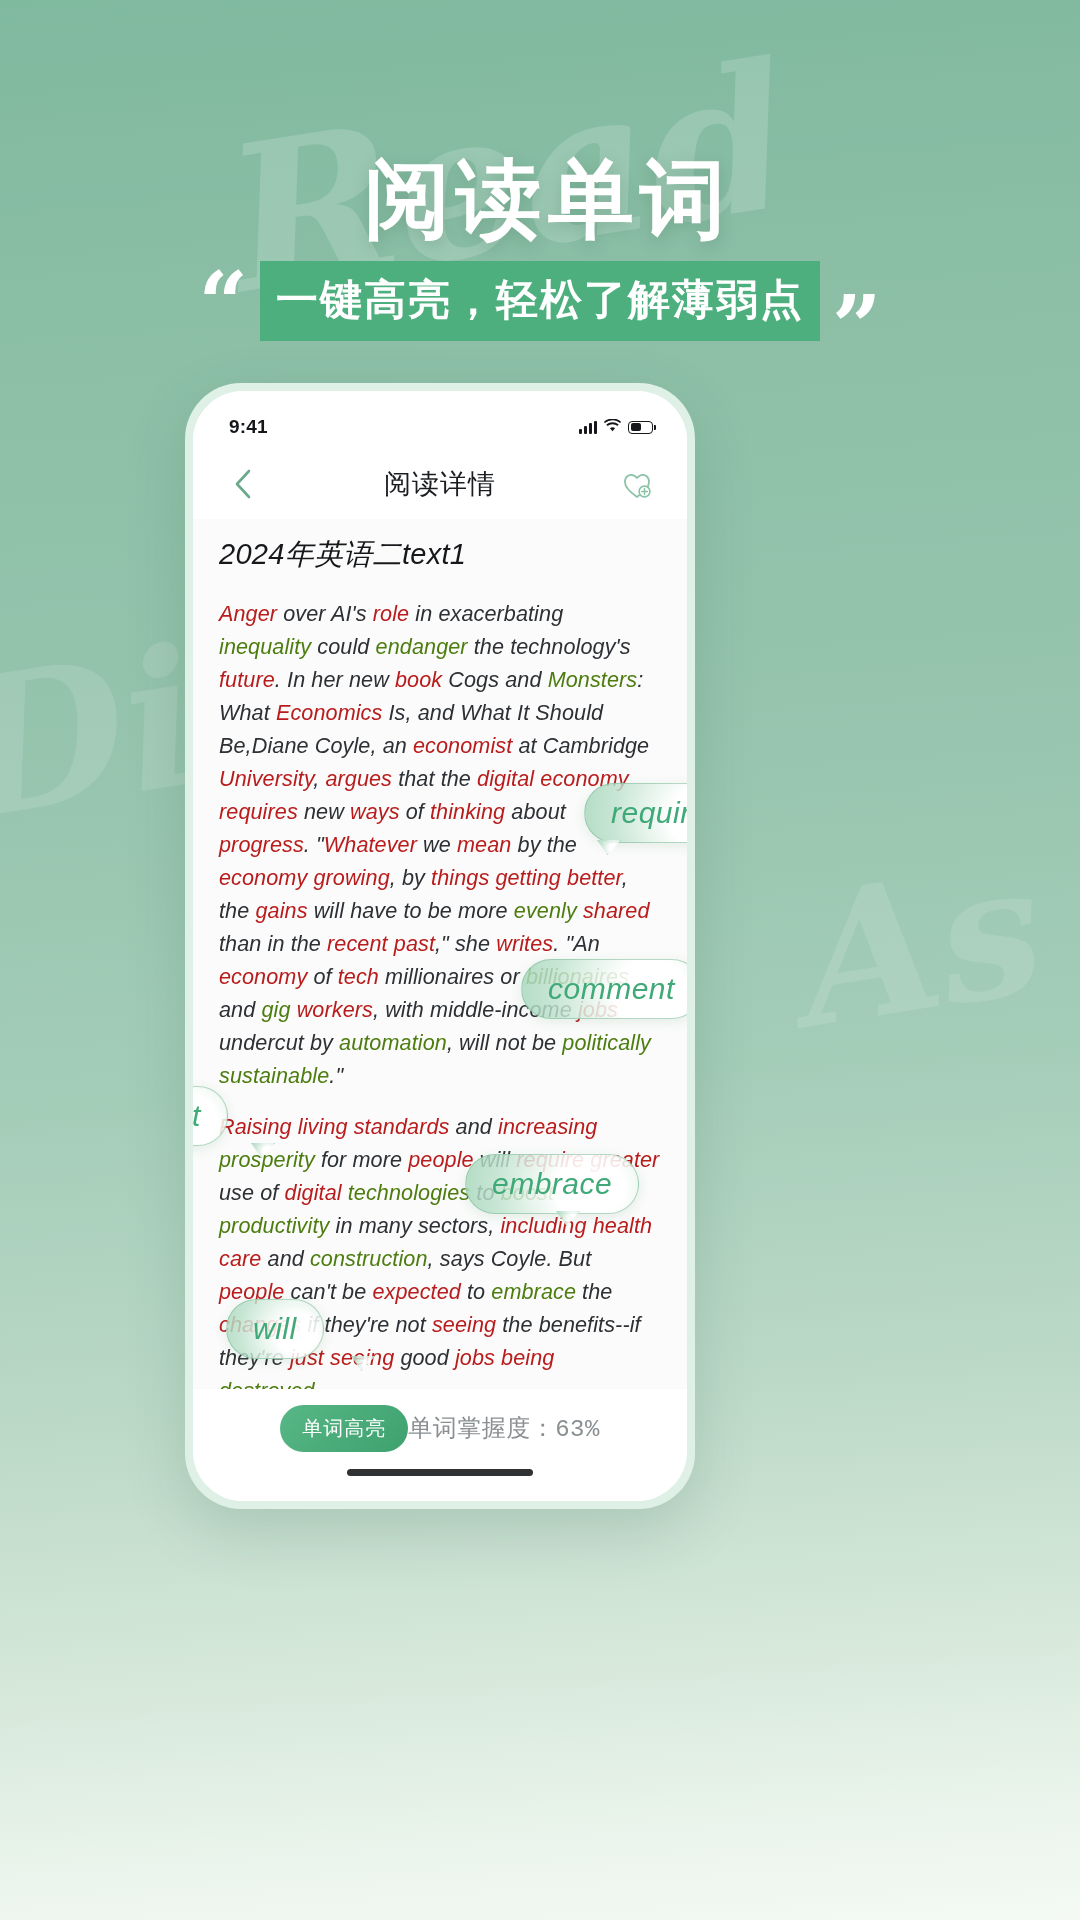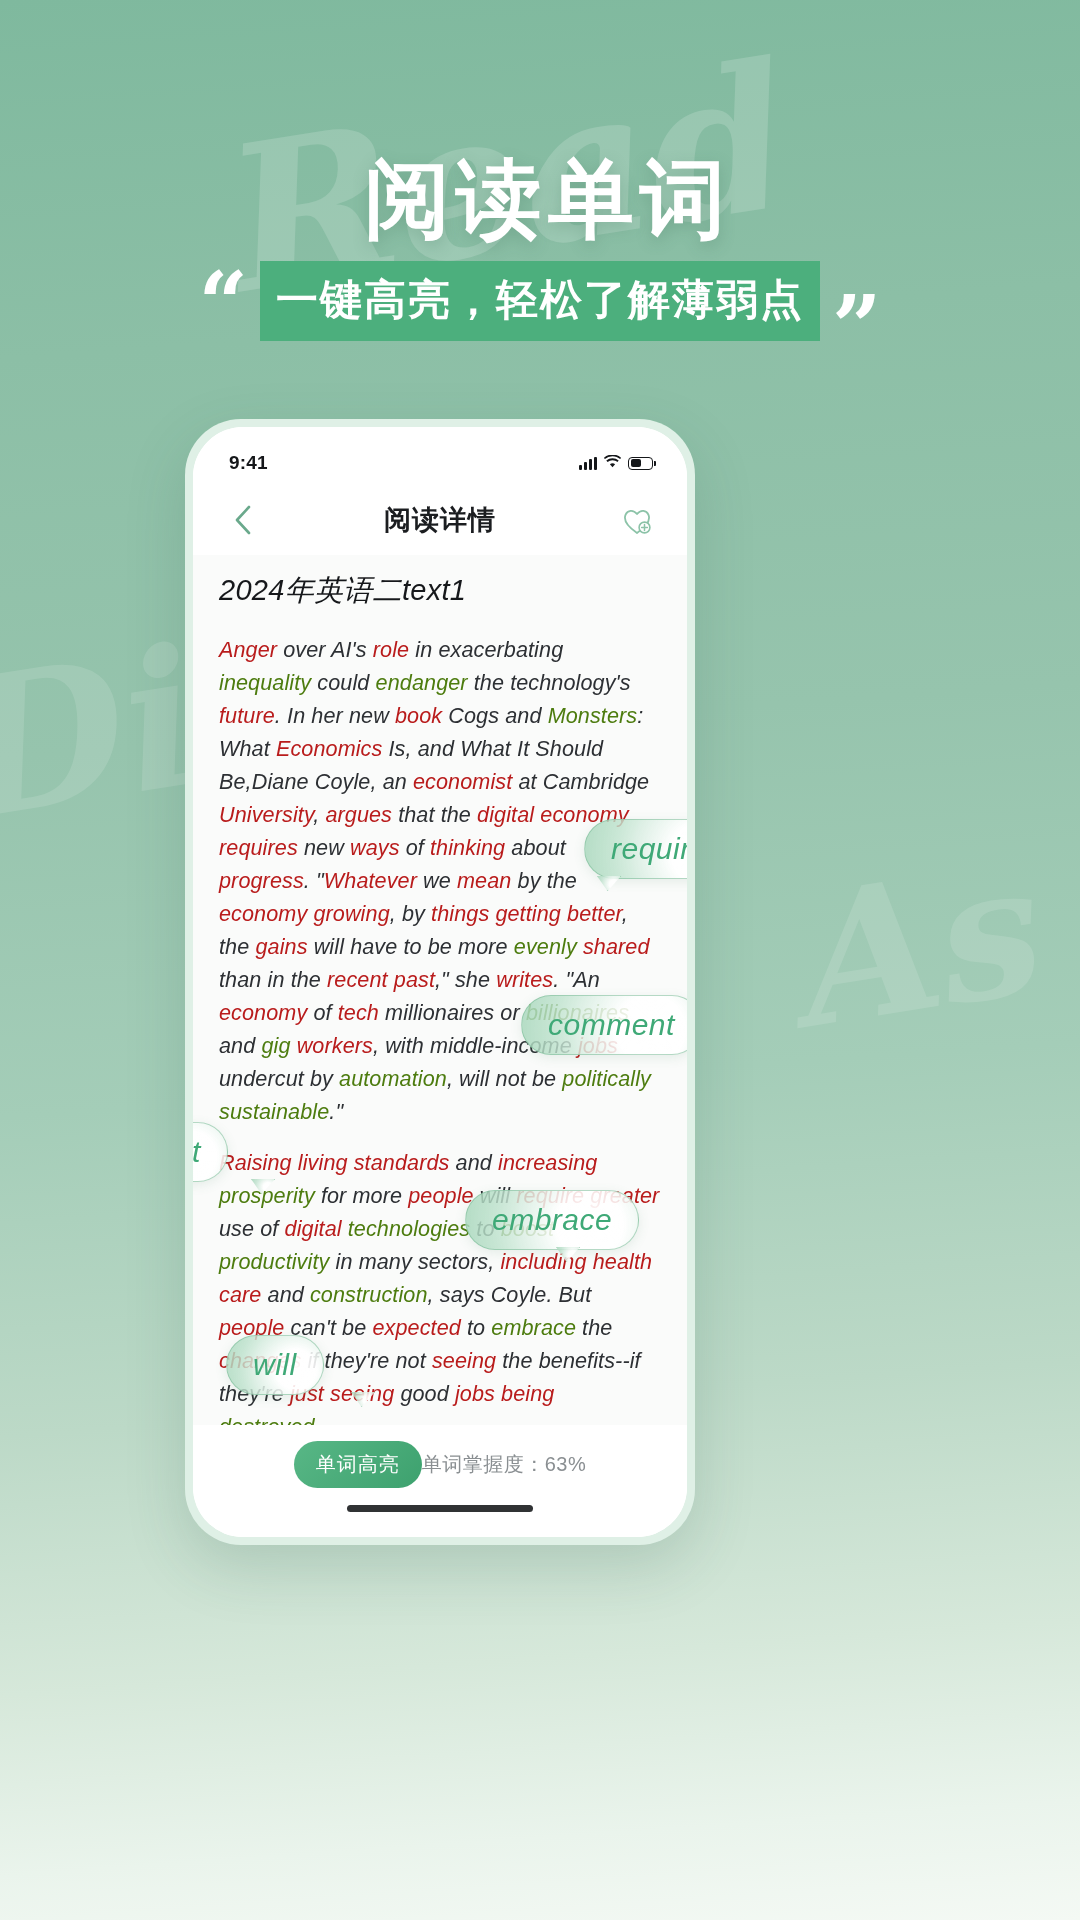--- a/index.html
+++ b/index.html
@@ -70,21 +70,20 @@
 
   
   #phone {
     position: absolute;
     left: 185px; top: 383px;
     width: 510px; height: 1126px;
     background: #dff0e6;
     border-radius: 56px;
     box-shadow: 0 22px 60px rgba(50,95,75,0.18);
     padding: 8px;
-    margin-top: 36px;
   }
   #screen {
     position: relative;
     width: 100%; height: 100%;
     background: #ffffff;
     border-radius: 50px;
     overflow: hidden;
     display: flex; flex-direction: column;
   }
 
@@ -110,21 +109,21 @@
     width:2px; height:5px; background:#15171a; border-radius:0 1px 1px 0;
   }
   .batt b { display:block; height:100%; width:52%; background:#15171a; border-radius:2px; }
 
   
   .navbar {
     height: 70px; flex: 0 0 70px;
     display: flex; align-items: center; justify-content: space-between;
     padding: 0 30px; background: #ffffff;
   }
-  .nav-title { font-size: 27px; font-weight: 700; color: #1b1d20; letter-spacing: 1px; }
+  .nav-title { font-size: 27px; font-weight: 400; color: #1b1d20; letter-spacing: 1px; }
   .icon-btn { width: 40px; height: 40px; display:flex; align-items:center; justify-content:center; }
 
   
   .content {
     flex: 1 1 auto;
     background: #fafbfa;
     padding: 16px 26px 0 26px;
     position: relative;
     overflow: hidden;
     font-style: italic;
@@ -189,21 +188,21 @@
     background: #ffffff;
     display: flex; align-items: center; justify-content: center;
     padding: 0 28px;
   }
   .hl-btn {
     background: linear-gradient(135deg, #58b786 0%, #3da16e 100%);
     color: #ffffff; font-size: 20px; letter-spacing: 1px;
     padding: 10px 22px; border-radius: 28px;
     border: none;
   }
-  .mastery { font-size: 20px; color: #8a8f92; letter-spacing: 0.5px; }
+  .mastery { font-size: 24px; color: #8a8f92; letter-spacing: 0.5px; font-family: Liberation Mono, monospace; }
 
   
   .home-bar {
     flex: 0 0 34px;
     background: #ffffff;
     display: flex; align-items: flex-start; justify-content: center;
     padding-top: 2px;
   }
   .home-bar span { display:block; width: 186px; height: 7px; background: #303234; border-radius: 4px; }
 </style>

